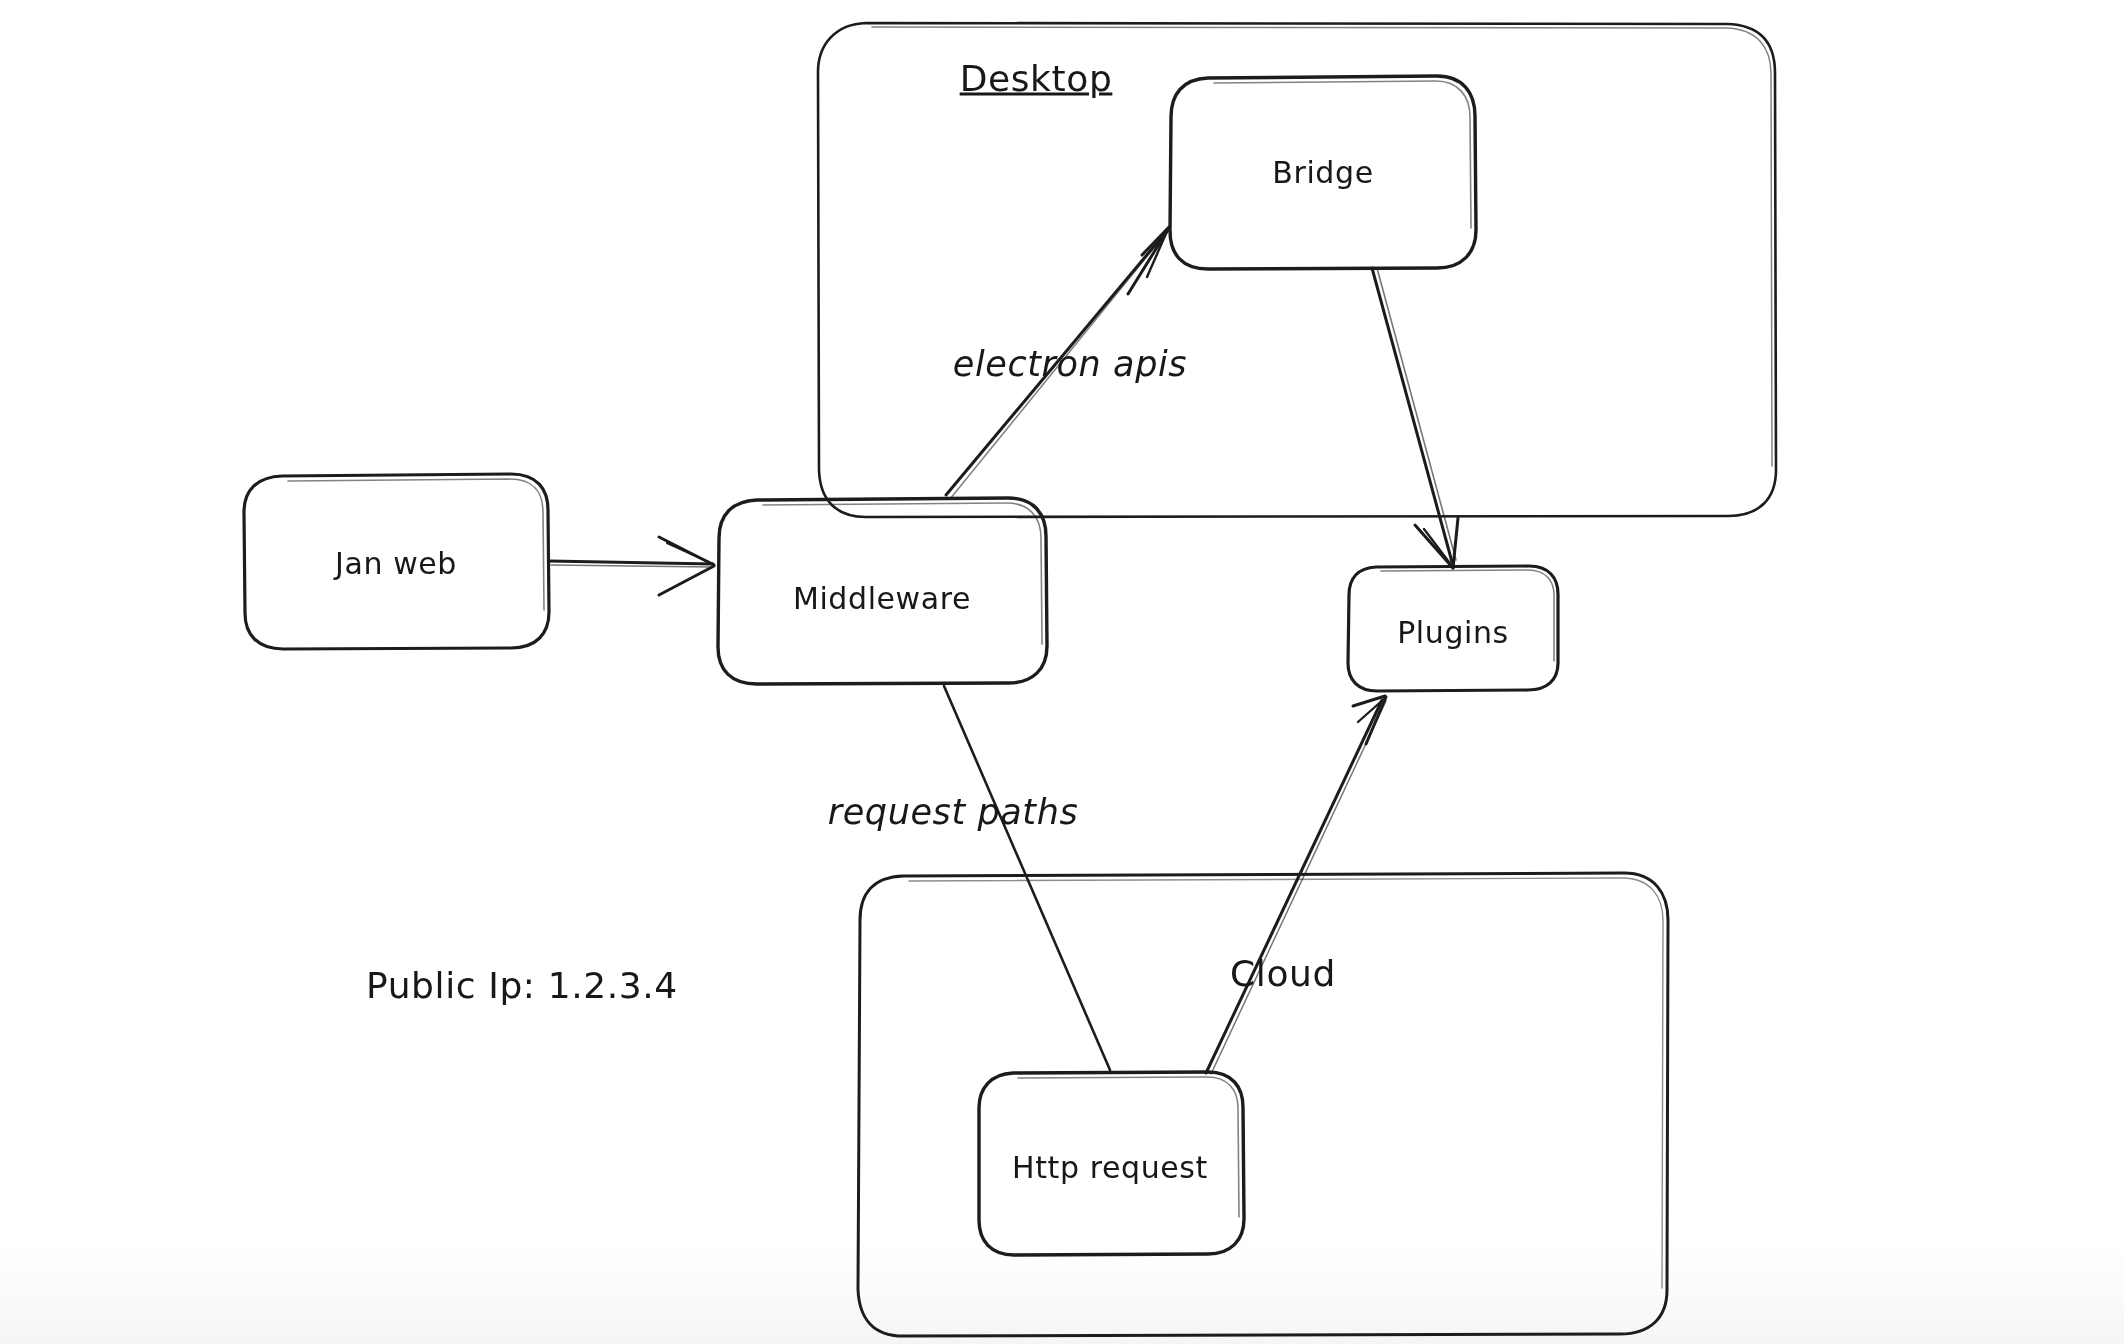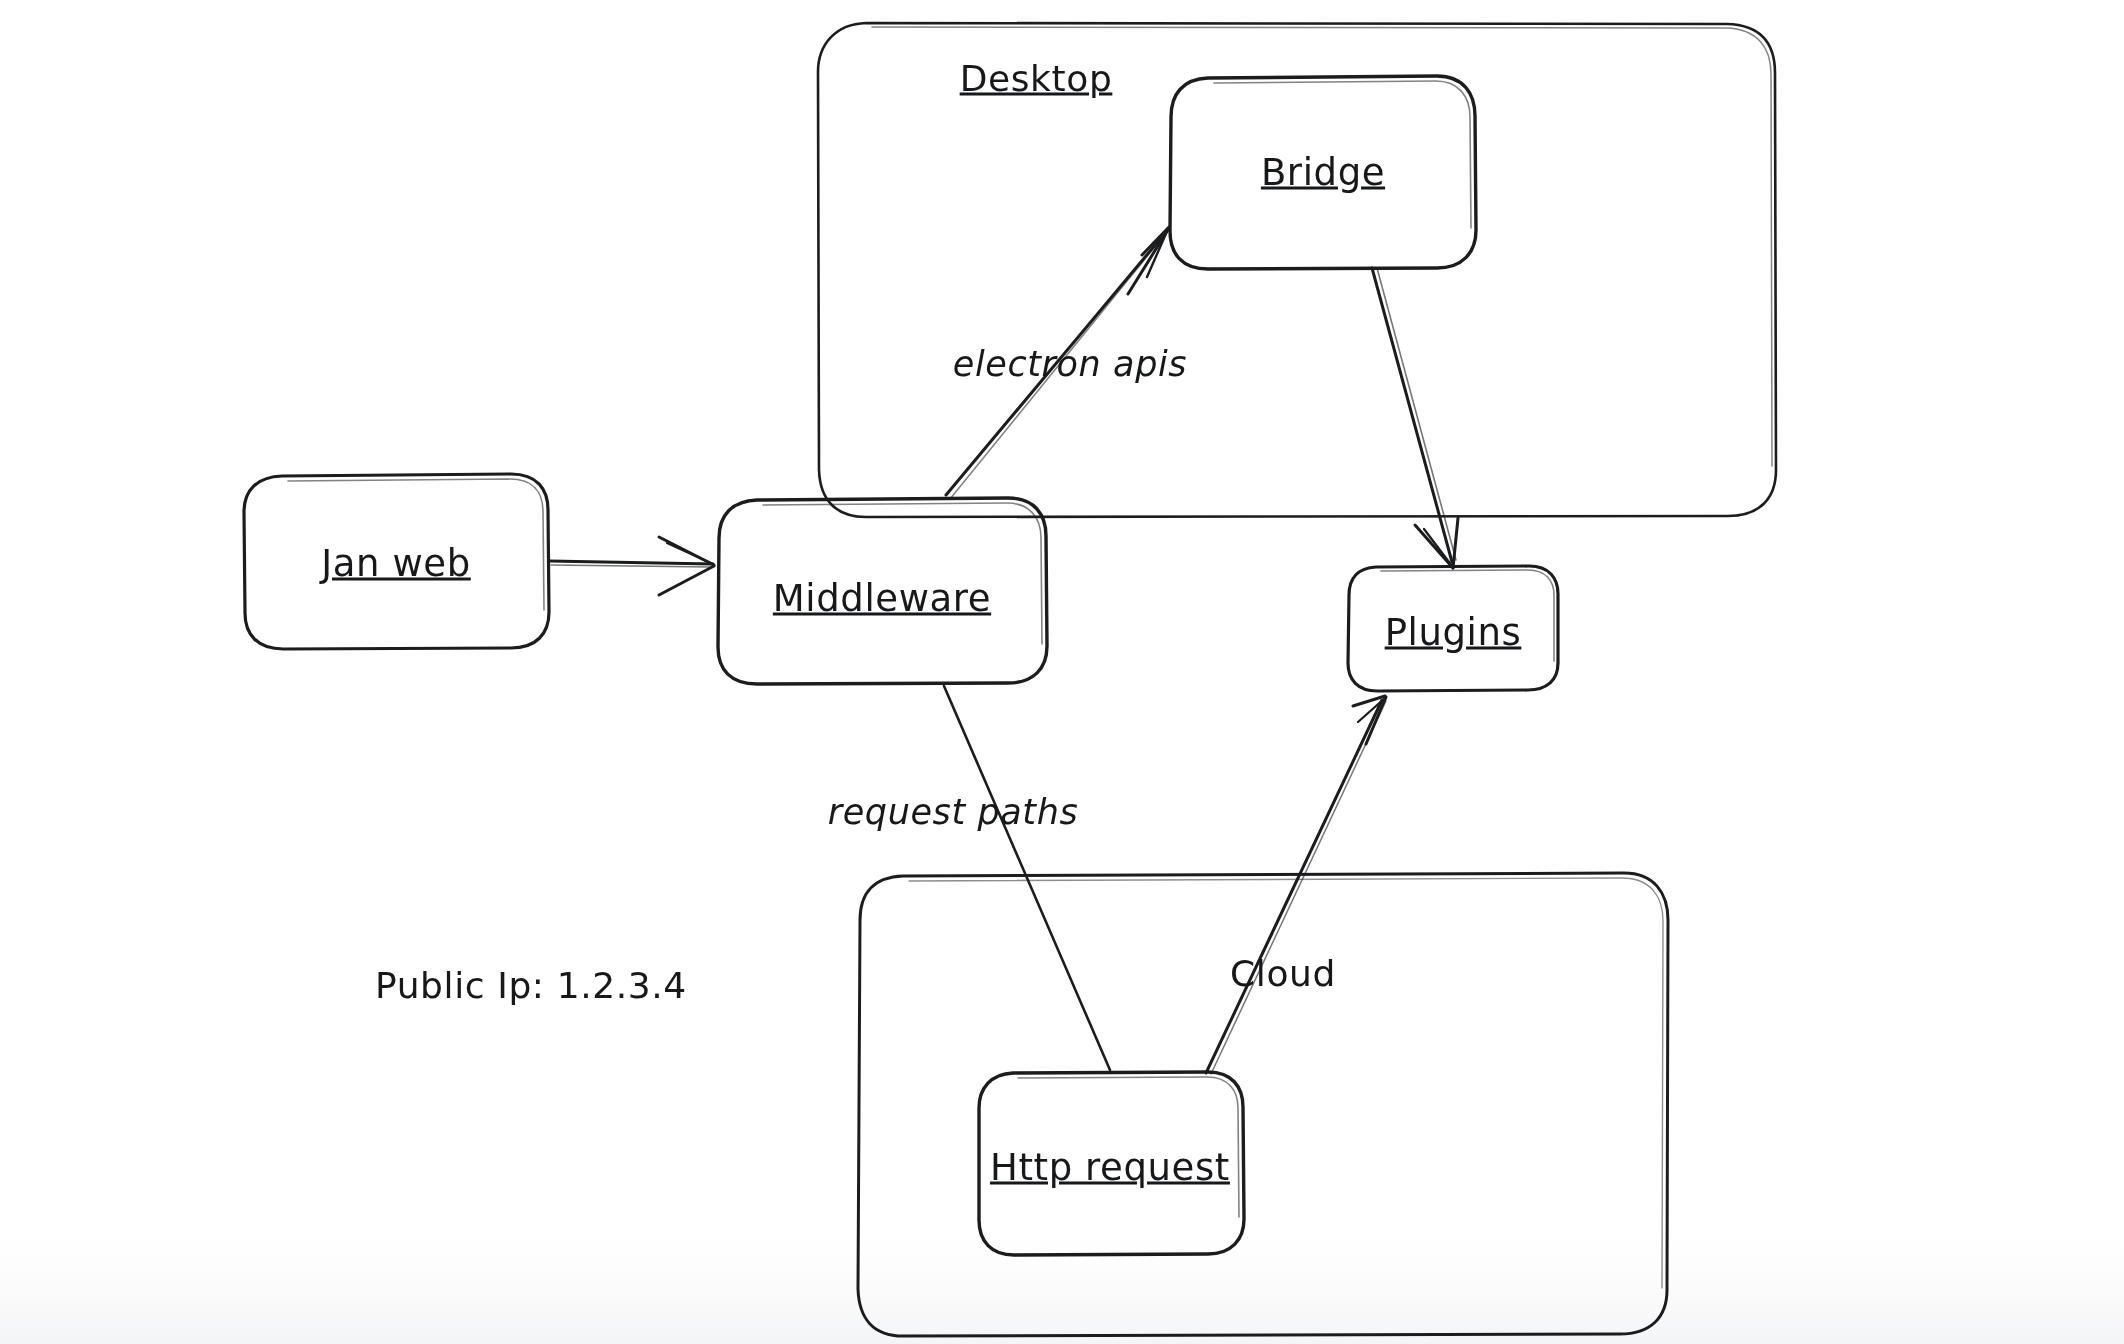--- a/index.html
+++ b/index.html
@@ -23,23 +23,22 @@
   }
   .lbl {
     position: absolute;
     color: #17181a;
     font-family: "DejaVu Sans", sans-serif;
     white-space: nowrap;
     letter-spacing: 0.6px;
     -webkit-font-smoothing: antialiased;
   }
   .node-lbl {
-    font-size: 37px;
+    font-size: 30px;
     transform: translate(-50%, -50%);
-    text-decoration: underline;
   }
   .group-lbl {
     font-size: 36px;
     transform: translate(-50%, -50%);
   }
   .edge-lbl {
     font-size: 35px;
     transform: translate(-50%, -50%);
     font-style: italic;
   }
@@ -203,17 +202,17 @@
 
   <div class="lbl node-lbl" style="left:396px; top:563px;">Jan web</div>
   <div class="lbl node-lbl" style="left:882px; top:598px;">Middleware</div>
   <div class="lbl node-lbl" style="left:1323px; top:172px;">Bridge</div>
   <div class="lbl node-lbl" style="left:1453px; top:632px;">Plugins</div>
   <div class="lbl node-lbl" style="left:1110px; top:1167px;">Http request</div>
 
   <div class="lbl edge-lbl" style="left:1070px; top:364px;">electron apis</div>
   <div class="lbl edge-lbl" style="left:953px; top:812px;">request paths</div>
 
-  <div class="lbl note" style="left:375px; top:963px;">
+  <div class="lbl note" style="left:366px; top:963px;">
     <div>Public Ip: 1.2.3.4</div>
   </div>
 
 </div>
 
 </body></html>

